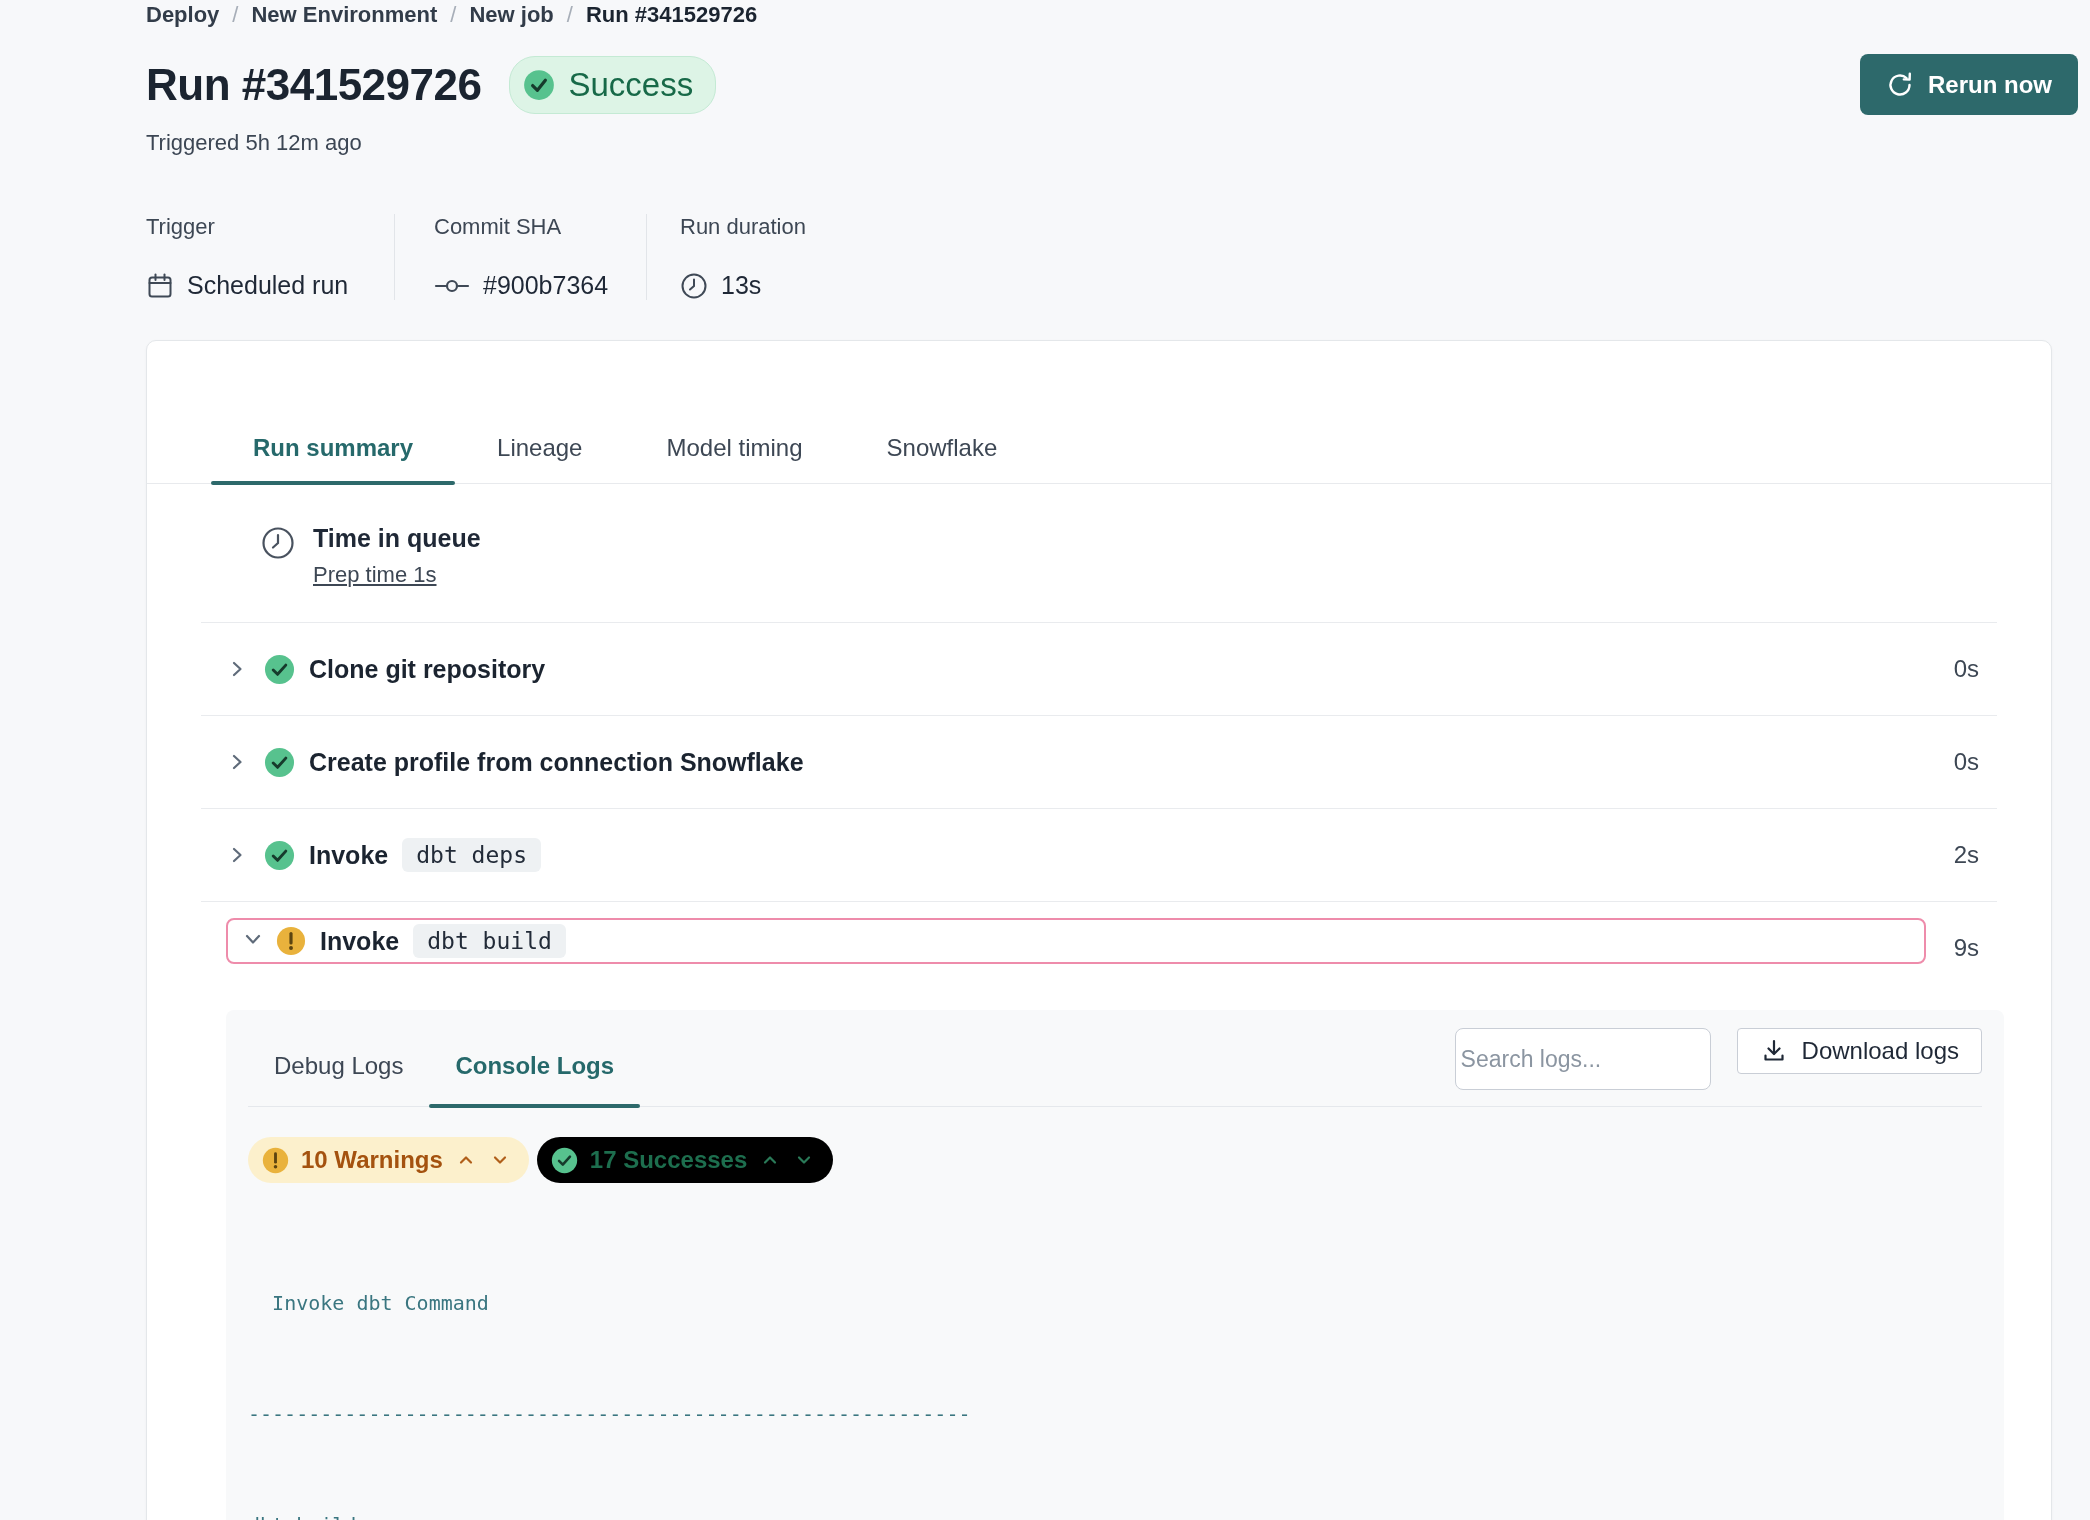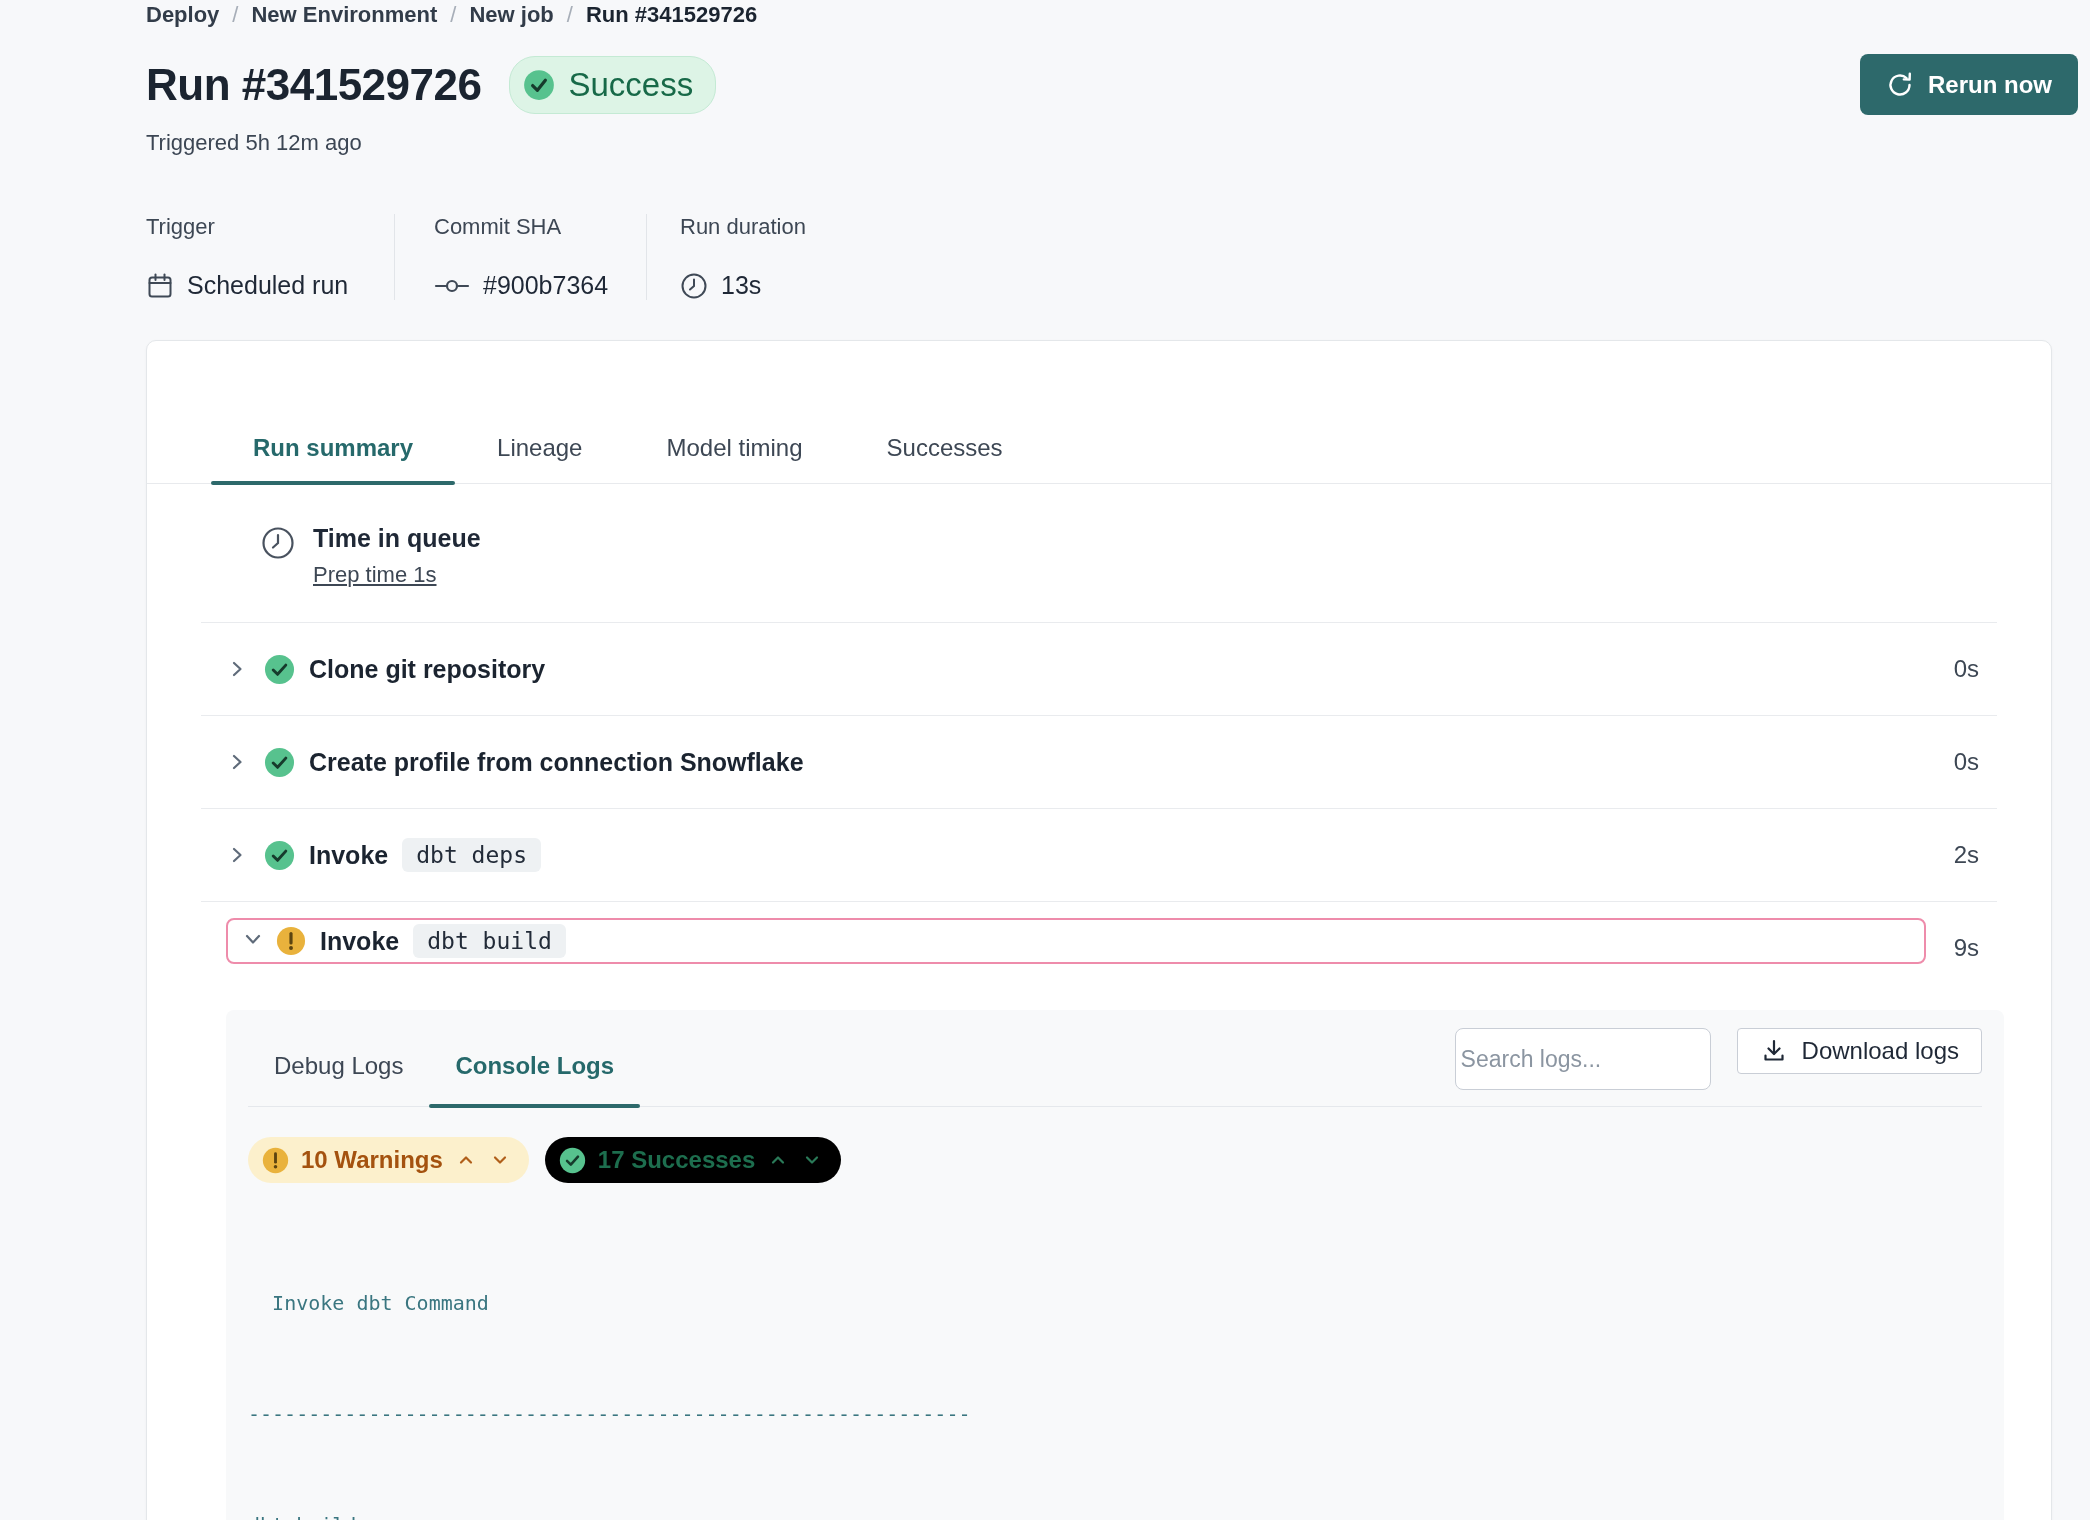--- a/index.html
+++ b/index.html
@@ -95,21 +95,21 @@
     font-family:"Liberation Sans", sans-serif; outline:none;
   }
   .search-input::placeholder { color:#8b95a1; }
   .download-btn {
     display:inline-flex; align-items:center; gap:14px; height:46px; padding:0 22px;
     background:#fff; border:1px solid #c9ced6; border-radius:4px;
     font-size:24px; color:#1f2836; cursor:pointer; font-family:"Liberation Sans", sans-serif;
   }
 
   
-  .badges-row { display:flex; gap:16px; margin-top:30px; }
+  .badges-row { display:flex; gap:8px; margin-top:30px; }
   .pill { display:inline-flex; align-items:center; gap:12px; height:46px; border-radius:23px; padding:0 18px 0 14px; font-size:24px; font-weight:700; }
   .pill .nav-chev { display:flex; cursor:pointer; padding:2px; }
   .pill-warn { background:#fcf0cc; color:#a4520f; }
   .pill-ok { background:#000000; color:#1d6e4e; }
 
   
   .log-area { margin-top:28px; font-family:"DejaVu Sans Mono", monospace; font-size:20px; line-height:37px; color:#2f3842; white-space:pre-wrap; }
   .log-line { min-height:37px; }
   .log-teal { color:#3a7680; }
 </style>
@@ -182,21 +182,21 @@
       </span>
     </div>
   </div>
 
   <div class="card">
 
     <div class="tabs-wrap">
       <div class="tab active">Run summary</div>
       <div class="tab">Lineage</div>
       <div class="tab">Model timing</div>
-      <div class="tab">Successes</div>
+      <div class="tab">Snowflake</div>
     </div>
 
     <div class="queue-block">
       <svg width="38" height="38" viewBox="0 0 38 38" fill="none" stroke="#49525f" stroke-width="2.2" stroke-linecap="round">
           <circle cx="19" cy="19" r="14.5"></circle>
           <polyline points="19,11 19,19 14,23.5"></polyline>
         </svg>
       <div class="queue-text">
         <div class="queue-title">Time in queue</div>
         <span class="queue-link">Prep time 1s</span>

